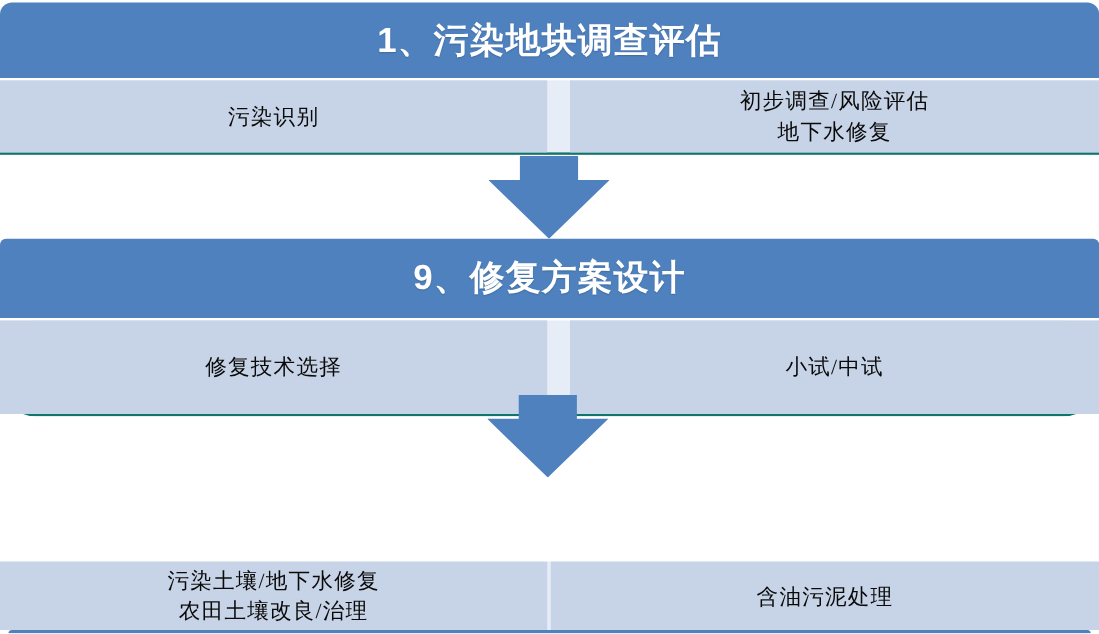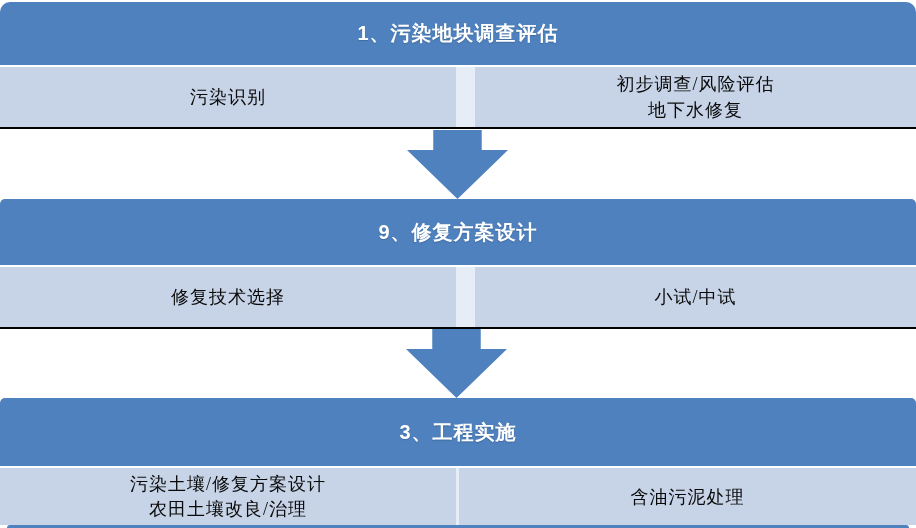--- a/index.html
+++ b/index.html
@@ -6,31 +6,31 @@
   .stage{
     position:relative;width:916px;height:528px;background:#fff;
     overflow:hidden;font-family:"Liberation Sans","DejaVu Sans",sans-serif;
   }
   .sec-header{
     position:absolute;left:0;right:0;
     background:#4E81BD;
     display:flex;align-items:center;justify-content:center;
   }
   .sec-header .title{
-    color:#fff;font-size:20px;font-weight:bold;letter-spacing:1px;
+    color:#fff;font-size:29px;font-weight:bold;letter-spacing:1px;
     font-family:"Liberation Sans","DejaVu Sans",sans-serif;
     text-shadow:0 1px 1px rgba(40,70,110,.35);
   }
   .sec-body{
     position:absolute;left:0;right:0;
     background:#E7EDF6; 
     display:flex;
     box-sizing:border-box;
   }
-  .sec-body.bordered{border-bottom:2px solid #000000;gap:16px;}
+  .sec-body.bordered{border-bottom:2px solid #0f766e;gap:16px;}
   .cell{
     background:#C7D3E6;
     display:flex;flex-direction:column;justify-content:space-evenly;
     align-items:center;
   }
   .cell.left{flex:0 0 456px;}
   .cell.right{flex:1;margin-left:3px;}
   .step{
     color:#0a0a0a;font-size:18px;letter-spacing:1px;line-height:1;
     font-family:"Liberation Serif","DejaVu Serif",serif;
@@ -39,21 +39,21 @@
   .down-arrow{
     position:absolute;width:101px;height:69px;background:#4E81BD;
     clip-path:polygon(26% 0, 74% 0, 74% 29%, 100% 29%, 50% 100%, 0 29%, 26% 29%);
   }
   
   #s1-header{top:2px;height:63px;border-radius:10px 10px 0 0;}
   #s1-body{top:67px;height:62px;}
   #arrow1{top:130px;left:407px;}
   
   #s2-header{top:199px;height:66px;border-radius:5px 5px 0 0;}
-  #s2-body{top:267px;height:62px;}
+  #s2-body{top:267px;height:80px;border-radius:30px;}
   #arrow2{top:329px;left:406px;}
   
   #s3-header{top:398px;height:68px;border-radius:5px 5px 0 0;}
   #s3-body{top:468px;height:57px;}
   #bottom-edge{
     position:absolute;top:525px;left:7px;right:7px;height:3px;
     background:#4E81BD;border-radius:3px 3px 0 0;
   }
 </style>
 </head>
@@ -83,26 +83,23 @@
     <div class="cell left">
       <span class="step">修复技术选择</span>
     </div>
     <div class="cell right">
       <span class="step">小试/中试</span>
     </div>
   </div>
 
   <div class="down-arrow" id="arrow2"></div>
 
-  <div class="sec-header" id="s3-header">
-    <span class="title">3、工程实施</span>
-  </div>
   <div class="sec-body" id="s3-body">
     <div class="cell left">
-      <span class="step">污染土壤/修复方案设计</span>
+      <span class="step">污染土壤/地下水修复</span>
       <span class="step">农田土壤改良/治理</span>
     </div>
     <div class="cell right">
       <span class="step">含油污泥处理</span>
     </div>
   </div>
 
   <div id="bottom-edge"></div>
 
 </div>

